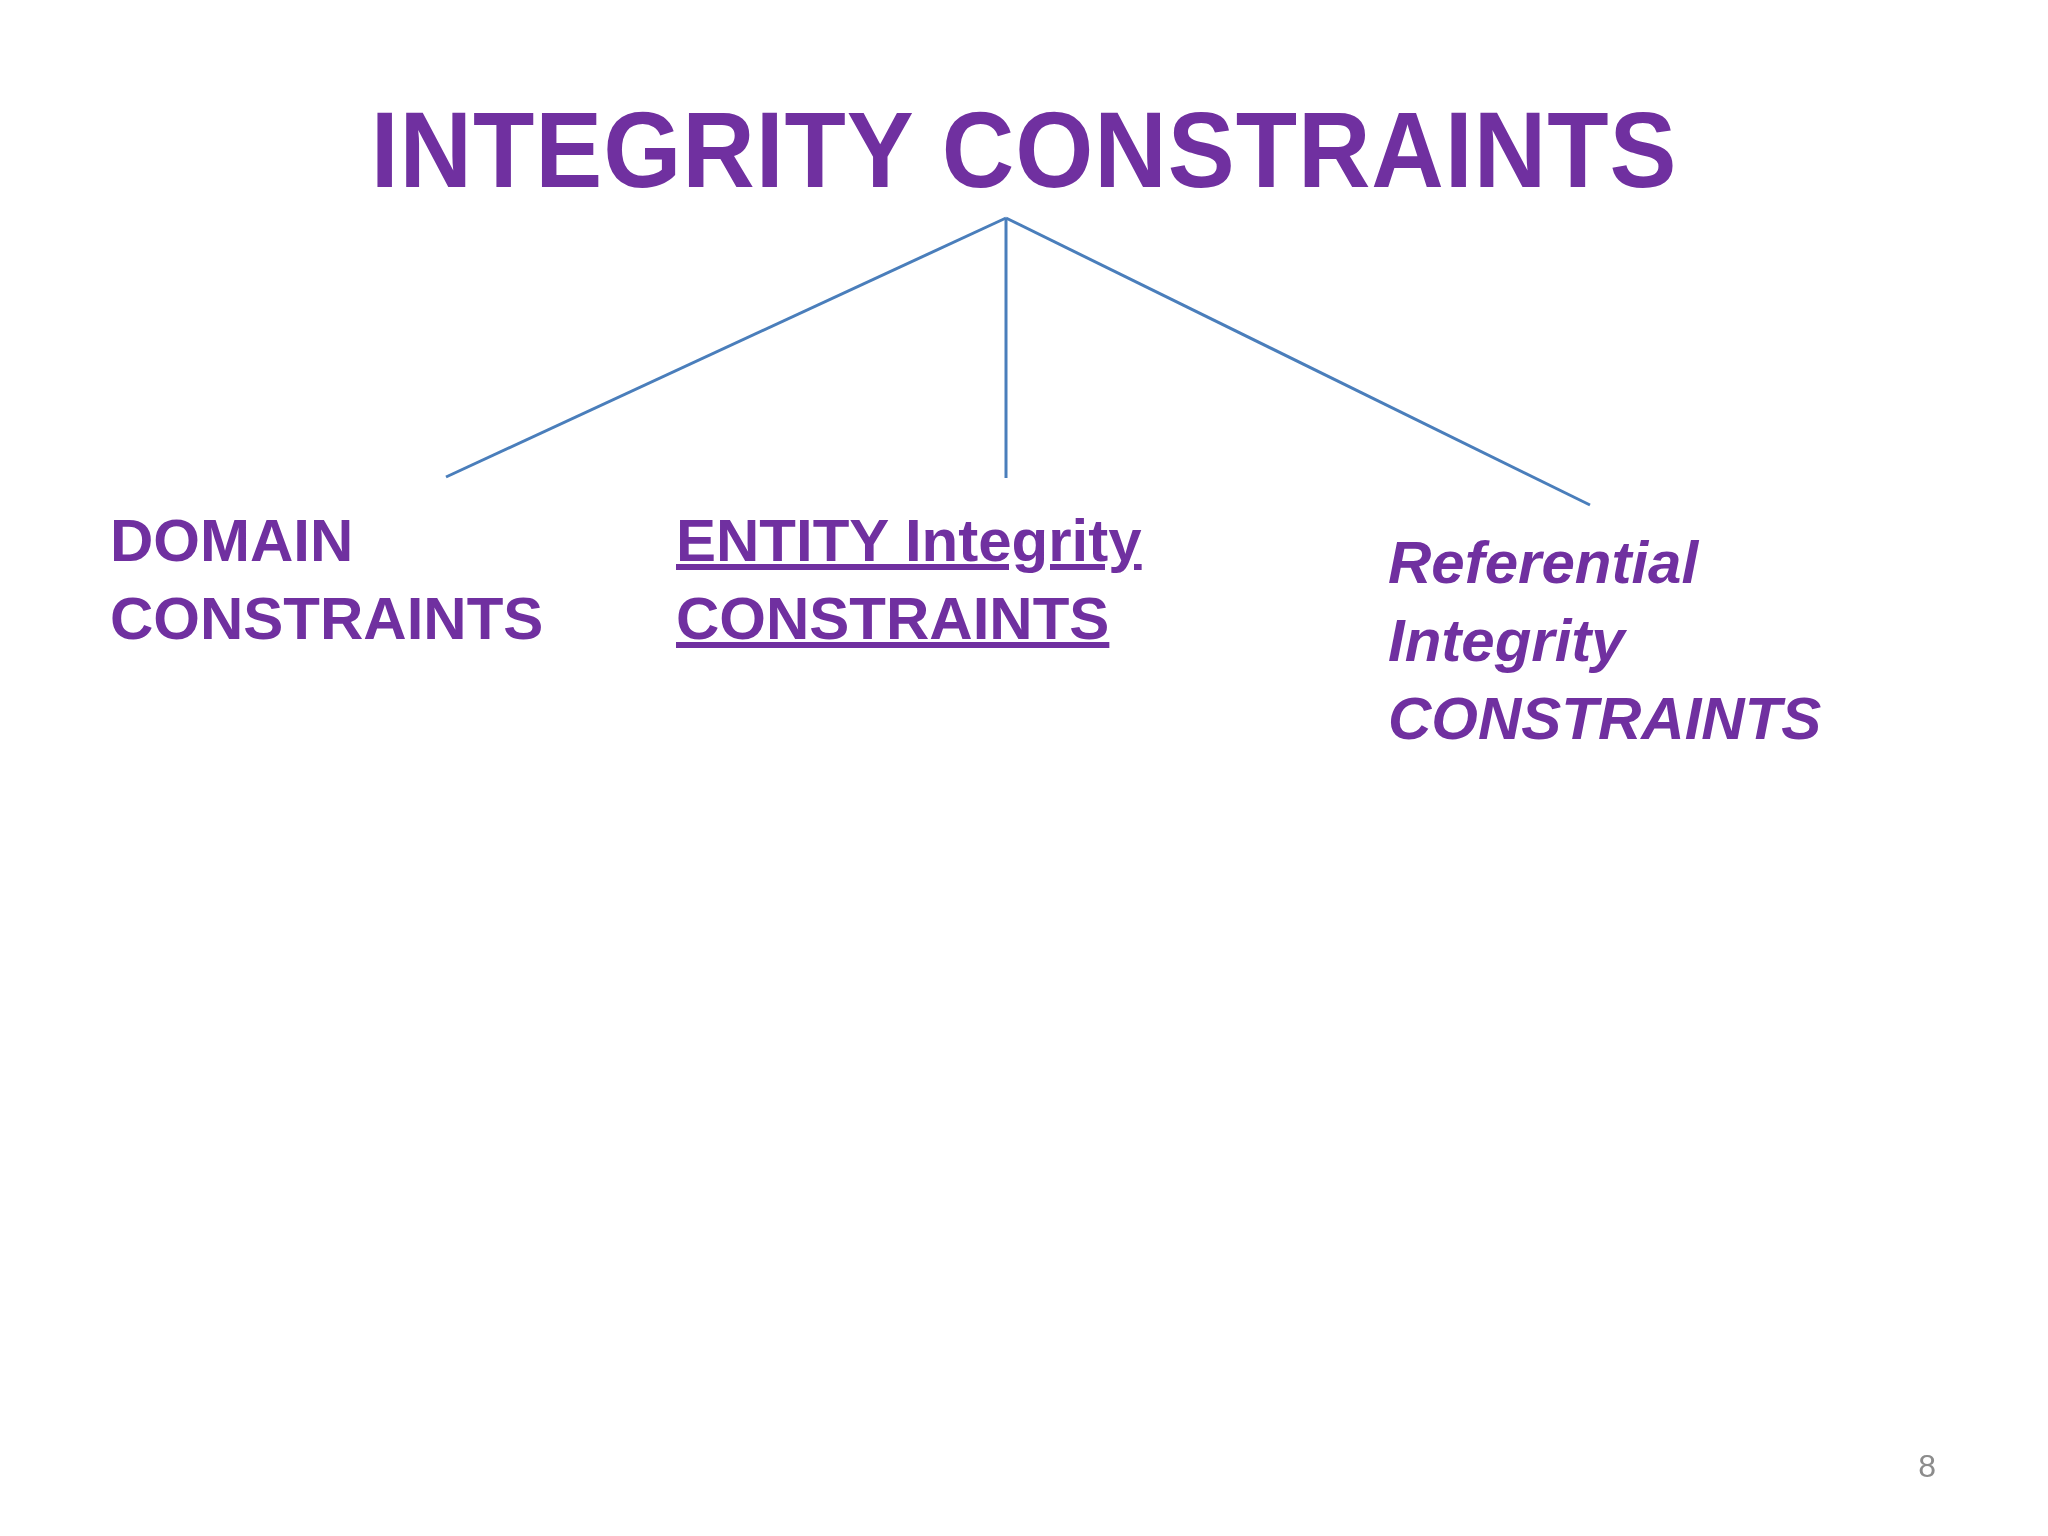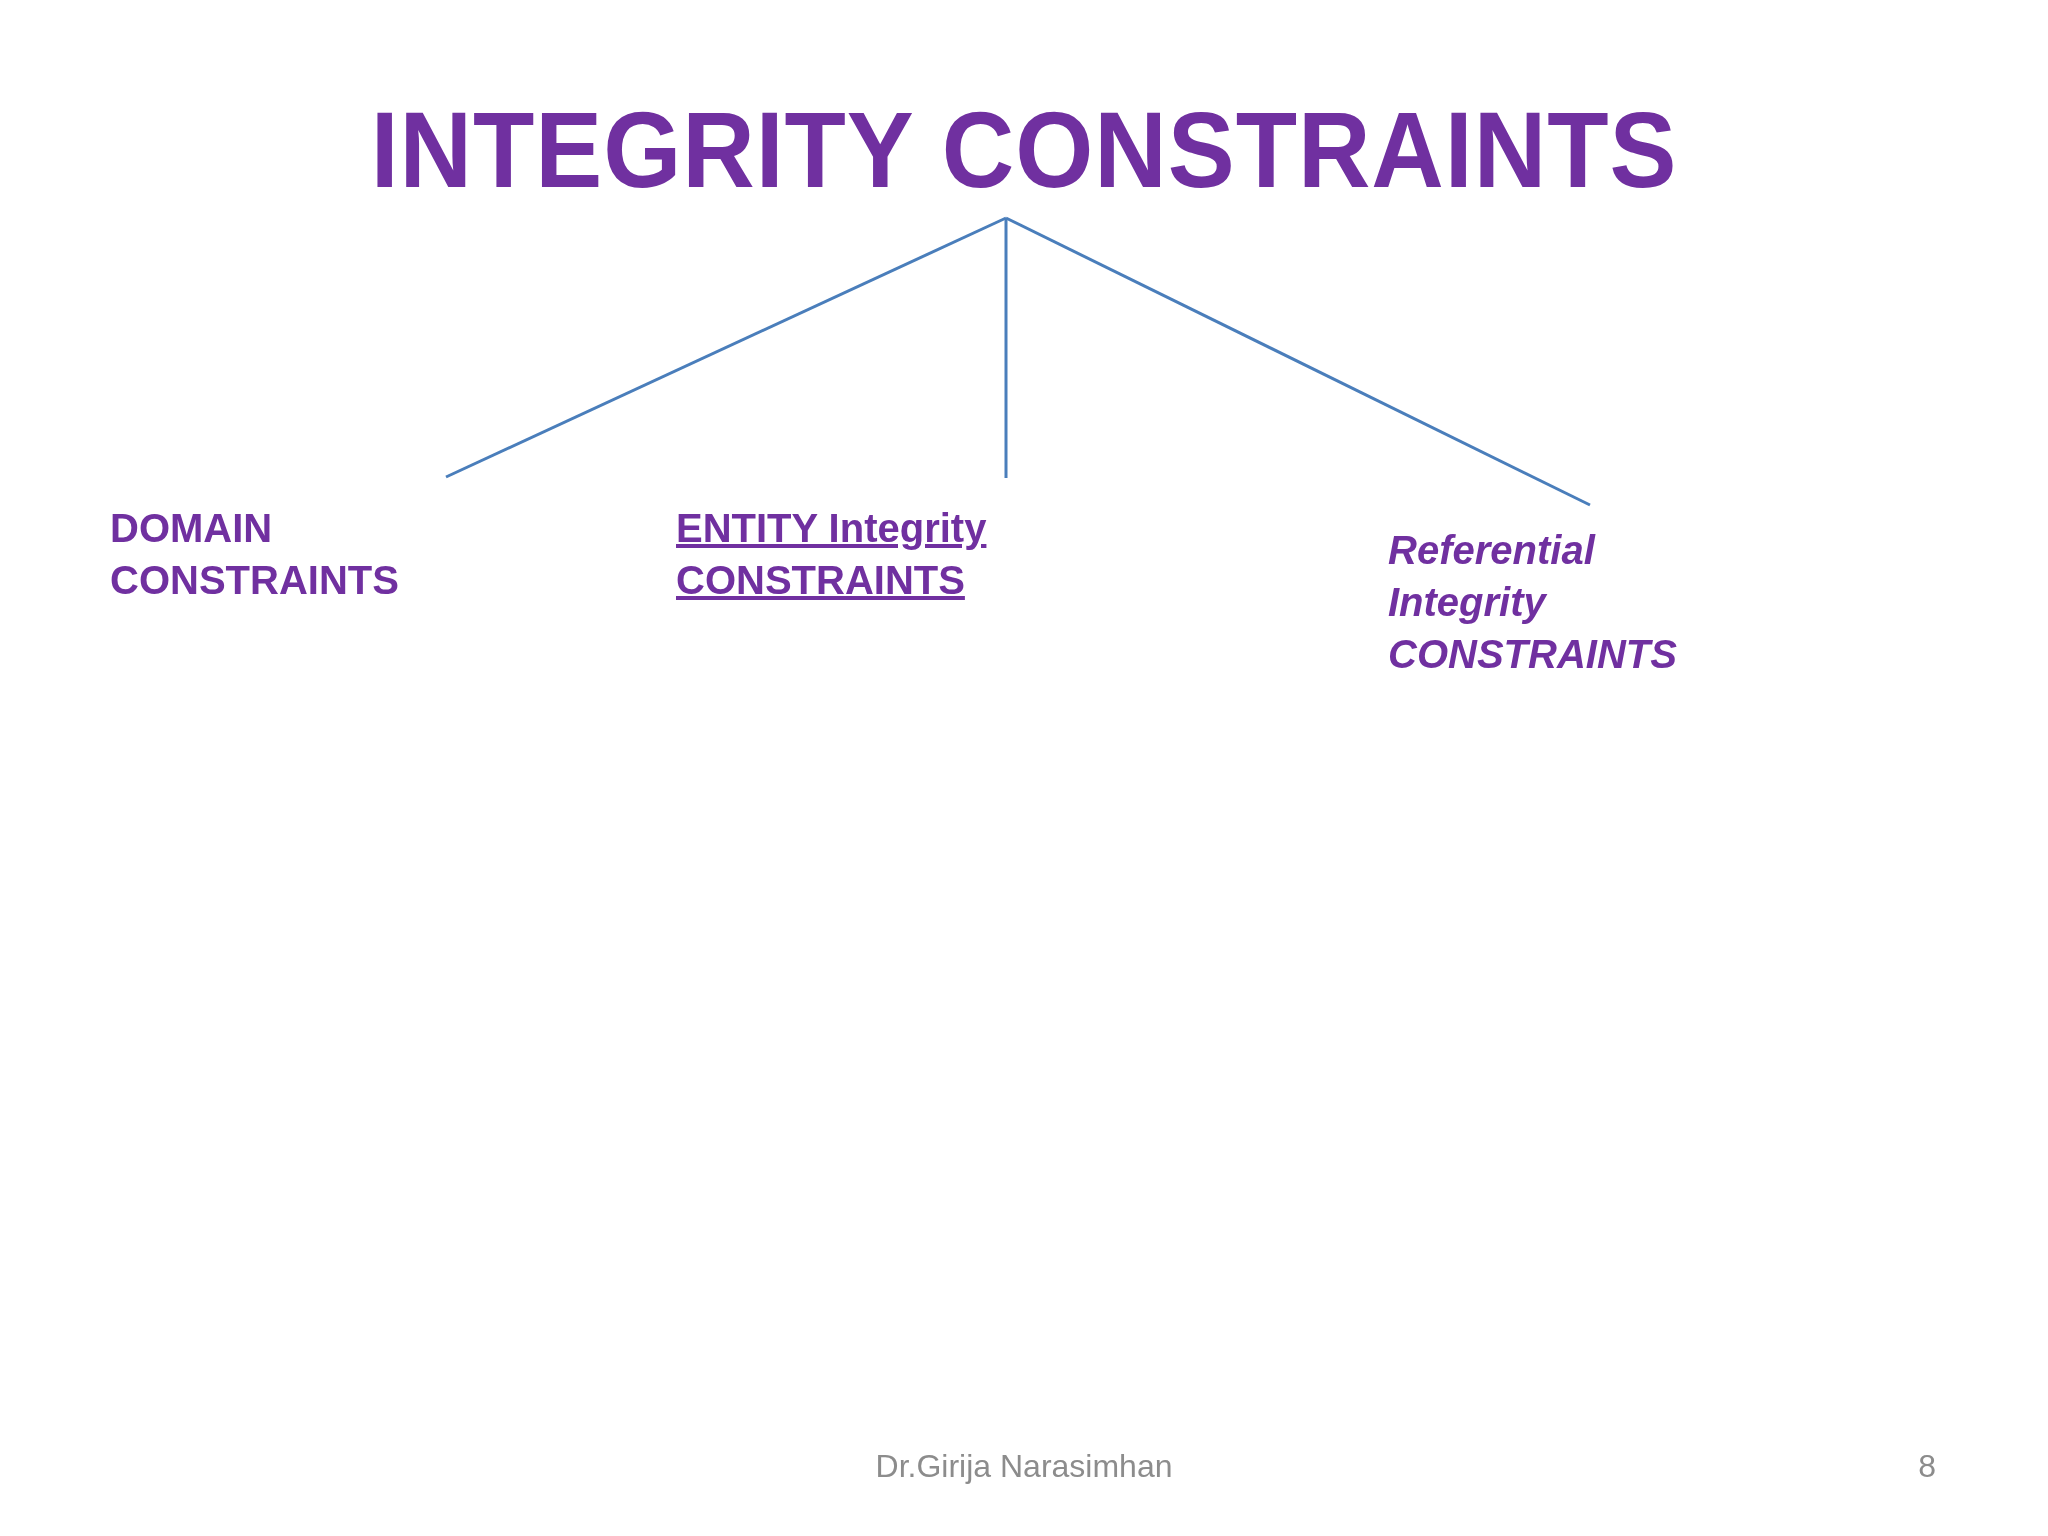--- a/index.html
+++ b/index.html
@@ -45,21 +45,21 @@
     height: 1536px;
     pointer-events: none;
   }
 
   
   .branch {
     position: absolute;
     color: #7030A0;
     font-family: "Liberation Sans", sans-serif;
     font-weight: bold;
-    font-size: 40px;
+    font-size: 60px;
     line-height: 1.30;
     white-space: pre-line;
     text-align: left;
   }
   #branch-0 { left: 110px; top: 502px; width: 560px; }
   #branch-1 { left: 676px; top: 502px; width: 600px; text-decoration: underline; }
   #branch-2 { left: 1388px; top: 524px; width: 580px; font-style: italic; }
 
   
   #footer-author {
@@ -100,17 +100,16 @@
   <div class="branch" id="branch-0">DOMAIN
 CONSTRAINTS</div>
 
   <div class="branch" id="branch-1">ENTITY Integrity
 CONSTRAINTS</div>
 
   <div class="branch" id="branch-2">Referential
 Integrity
 CONSTRAINTS</div>
 
-  <div id="footer-author">Dr.Girija Narasimhan</div>
 
   <div id="footer-page">8</div>
 
 </div>
 
 </body></html>

